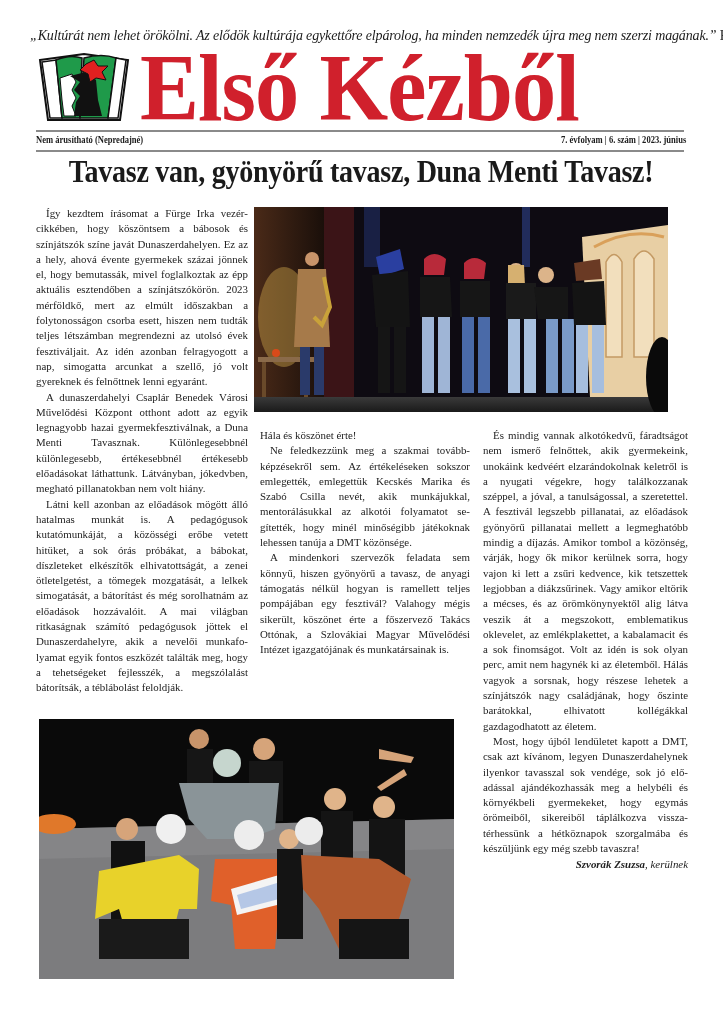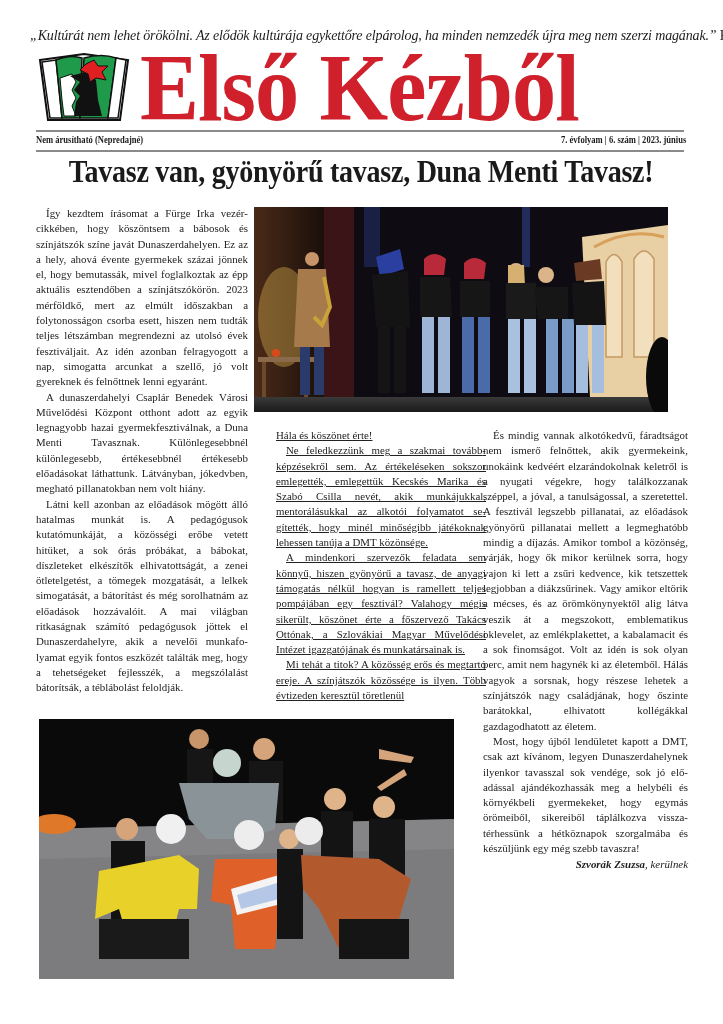--- a/index.html
+++ b/index.html
@@ -38,21 +38,21 @@
     letter-spacing: -0.3px; transform: scaleX(0.92); transform-origin: center top;
   }
 
   .col {
     position: absolute; font-size: 10.9px; line-height: 15.3px; text-align: justify;
     hyphens: manual; color: #222;
   }
   .col p { text-indent: 10px; }
   .col p.noindent { text-indent: 0; }
   .col1 { left: 36px; top: 206px; width: 212px; }
-  .col2 { left: 276px; top: 428px; width: 210px; text-decoration: underline; }
+  .col2 { left: 260px; top: 428px; width: 210px; }
   .col3 { left: 483px; top: 428px; width: 205px; }
 
   .signature { text-align: right; font-style: italic; margin-top: 1px; }
   .signature b { font-weight: bold; }
 
   .photo { position: absolute; overflow: hidden; }
   .photo1 { left: 254px; top: 207px; width: 414px; height: 205px; background: #0d0b10; }
   .photo2 { left: 39px; top: 719px; width: 415px; height: 260px; background: #0b0b0b; }
 </style>
 </head>
@@ -176,21 +176,20 @@
       <rect x="338" y="118" width="12" height="68" fill="#a6bede"></rect>
     </g>
     <ellipse cx="408" cy="170" rx="16" ry="40" fill="#0a0a0a"></ellipse>
   </svg>
 </div>
 
 <div class="col col2">
   <p class="noindent">Hála és köszönet érte!</p>
   <p>Ne feledkezzünk meg a szakmai tovább­képzésekről sem. Az értékeléseken sokszor emlegették, emlegettük Kecskés Marika és Szabó Csilla nevét, akik munkájukkal, mentorálásukkal az alkotói folyamatot se­gítették, hogy minél minőségibb játékoknak lehessen tanúja a DMT közönsége.</p>
   <p>A mindenkori szervezők feladata sem könnyű, hiszen gyönyörű a tavasz, de anyagi támogatás nélkül hogyan is ra­mellett teljes pompájában egy fesztivál? Valahogy mégis sikerült, köszönet érte a főszervező Takács Ottónak, a Szlovákiai Magyar Művelődési Intézet igazgatójának és munkatársainak is.</p>
-  <p>Mi tehát a titok? A közösség erős és megtartó ereje. A színjátszók közössége is ilyen. Több évtizeden keresztül töretlenül</p>
 </div>
 
 <div class="col col3">
   <p>És mindig vannak alkotókedvű, fá­radtságot nem ismerő felnőttek, akik gyermekeink, unokáink kedvéért elza­rándokolnak keletről is a nyugati végek­re, hogy találkozzanak széppel, a jóval, a tanulságossal, a szeretettel. A fesztivál legszebb pillanatai, az előadások gyönyörű pillanatai mellett a legmeghatóbb mindig a díjazás. Amikor tombol a közönség, várják, hogy ők mikor kerülnek sorra, hogy vajon ki lett a zsűri kedvence, kik tetszettek legjobban a diákzsűrinek. Vagy amikor eltörik a mécses, és az örömköny­nyektől alig látva veszik át a megszokott, emblematikus oklevelet, az emlékplaket­tet, a kabalamacit és a sok finomságot. Volt az idén is sok olyan perc, amit nem hagynék ki az életemből. Hálás vagyok a sorsnak, hogy részese lehetek a színjátszók nagy családjának, hogy őszinte barátok­kal, elhivatott kollégákkal gazdagodhatott az életem.</p>
   <p>Most, hogy újból lendületet kapott a DMT, csak azt kívánom, legyen Dunaszerdahelynek ilyenkor tavasszal sok vendége, sok jó elő­adással ajándékozhassák meg a helybéli és környékbeli gyermekeket, hogy egymás örömeiből, sikereiből táplálkozva vissza­térhessünk a hétköznapok szorgalmába és készüljünk egy még szebb tavaszra!</p>
   <div class="signature">
     <b>Szvorák Zsuzsa</b><span>, kerülnek</span>
   </div>
 </div>
 

